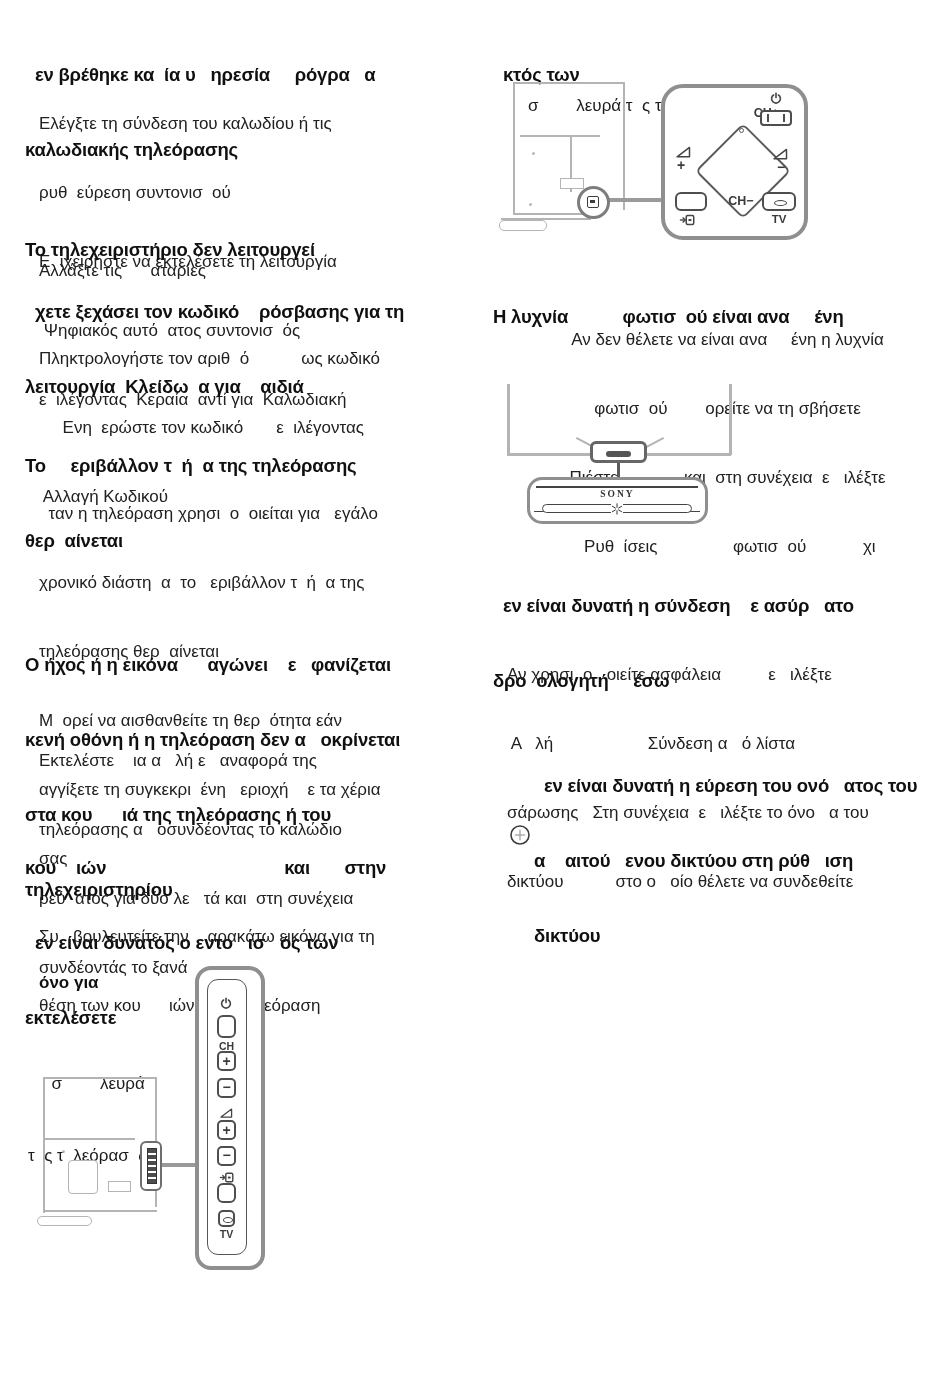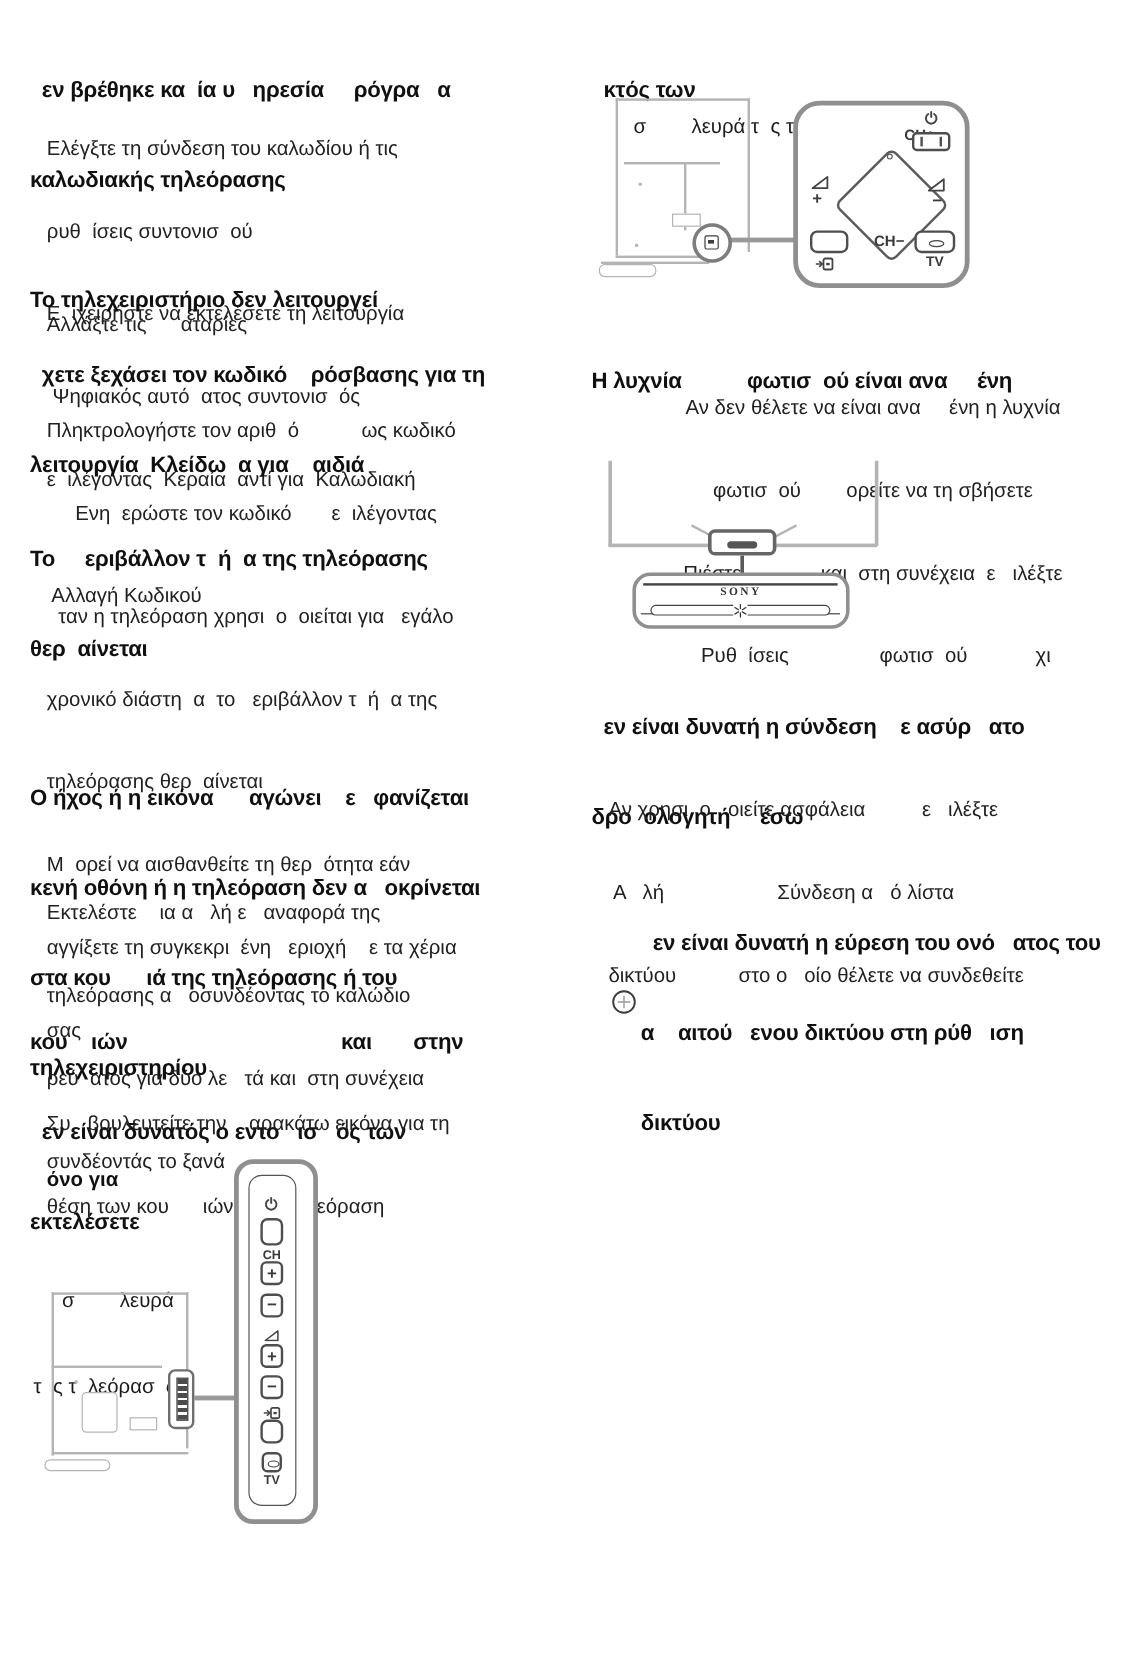--- a/index.html
+++ b/index.html
@@ -31,21 +31,21 @@
 <div class="page">
 
   <div class="col" style="left:25px;width:450px;">
 
     <div class="blk hd" style="top:12px;">
       <span class="ln">  εν βρέθηκε κα  ία υ   ηρεσία     ρόγρα   α</span>
       <span class="ln">καλωδιακής τηλεόρασης</span>
     </div>
     <div class="blk bd" style="top:66px;">
       <span class="ln">Ελέγξτε τη σύνδεση του καλωδίου ή τις</span>
-      <span class="ln">ρυθ  ίσεις συντονισ  ού</span>
+      <span class="ln">ρυθ  εύρεση συντονισ  ού</span>
       <span class="ln">Ε  ιχειρήστε να εκτελέσετε τη λειτουργία</span>
       <span class="ln"> Ψηφιακός αυτό  ατος συντονισ  ός</span>
       <span class="ln">ε  ιλέγοντας  Κεραία  αντί για  Καλωδιακή</span>
     </div>
 
     <div class="blk hd" style="top:187px;">
       <span class="ln">Το τηλεχειριστήριο δεν λειτουργεί</span>
     </div>
     <div class="blk bd" style="top:213px;">
       <span class="ln">Αλλάξτε τις      αταρίες</span>
@@ -299,20 +299,21 @@
       </div>
     </div>
 
     <div class="blk hd" style="top:543px;">
       <span class="ln">  εν είναι δυνατή η σύνδεση    ε ασύρ   ατο</span>
       <span class="ln">δρο  ολογητή     έσω</span>
     </div>
     <div class="blk bd" style="top:617px;">
       <span class="ln">Αν χρησι  ο   οιείτε ασφάλεια          ε   ιλέξτε</span>
       <span class="ln"> Α   λή                    Σύνδεση α   ό λίστα</span>
+      <span class="ln">σάρωσης   Στη συνέχεια  ε   ιλέξτε το όνο   α του</span>
       <span class="ln">δικτύου           στο ο   οίο θέλετε να συνδεθείτε</span>
     </div>
 
     <div class="blk hd" style="top:723px;margin-left:41px;">
       <span class="ln">  εν είναι δυνατή η εύρεση του ονό   ατος του</span>
       <span class="ln">α    αιτού   ενου δικτύου στη ρύθ   ιση</span>
       <span class="ln">δικτύου</span>
     </div>
 
     <span style="position:absolute;left:16px;top:824px;cursor:pointer;">

